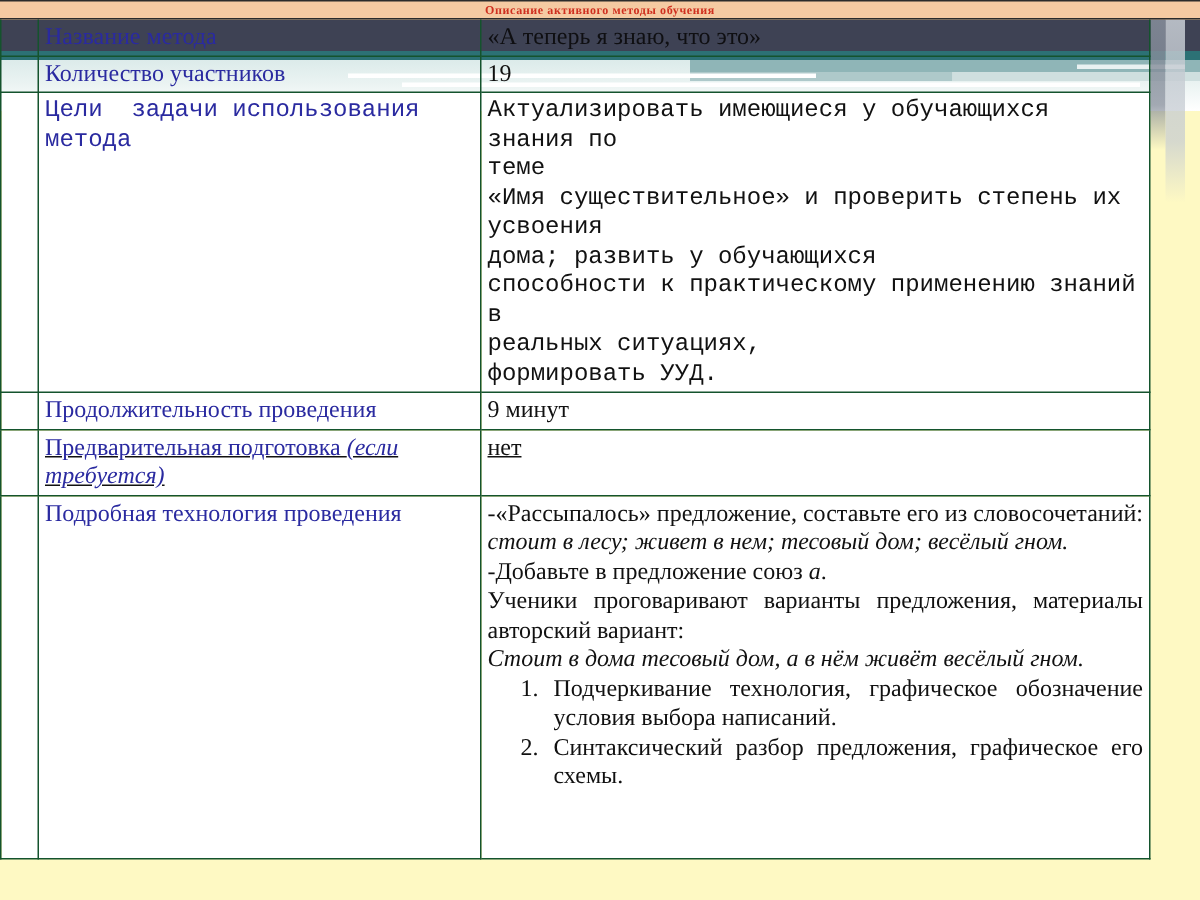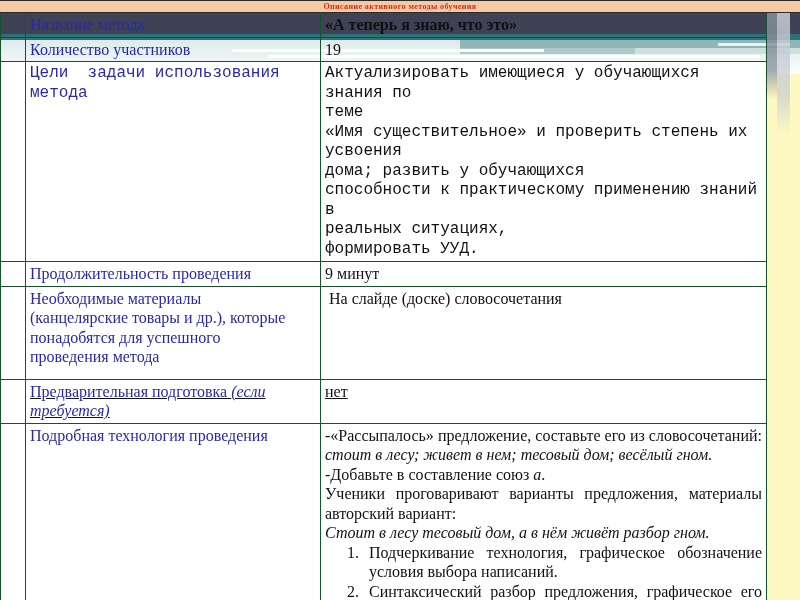--- a/index.html
+++ b/index.html
@@ -32,21 +32,21 @@
 
   
   table.method{position:absolute;left:0;top:13px;width:766px;z-index:2;
     border-collapse:collapse;table-layout:fixed;font-size:16px;line-height:1.22;}
   table.method td{border:1px solid #14532d;vertical-align:top;padding:2px 4px 2px 4px;
     background:#fff;overflow:hidden;}
   col.c0{width:25px;} col.c1{width:295px;} col.c2{width:446px;}
   td.label{color:#2a2aa0;}
   tr.r1 td{background:transparent;border-top:none;}
   tr.r2 td{background:transparent;}
-  tr.r1 td.value{font-weight:bold;color:#0f0f12;margin-top:29px;}
+  tr.r1 td.value{font-weight:normal;color:#0f0f12;margin-top:29px;}
   td.prewrap{white-space:pre-line;}
   tr.r1{height:17px;} tr.r2{height:18px;} tr.r3{height:148px;font-family:Liberation Mono, monospace;} tr.r4{height:22px;}
   tr.r5{height:93px;} tr.r6{height:38px;text-decoration:underline;} tr.r7{height:242px;}
   .tech p{margin:0;}
   .just{text-align:justify;}
   .tech ol{margin:0;padding:0 0 0 38px;text-align:justify;}
   .tech li{padding-left:6px;}
 </style>
 </head>
 <body>
@@ -97,41 +97,33 @@
 дома; развить у обучающихся
 способности к практическому применению знаний в
 реальных ситуациях,
 формировать УУД.</td>
       </tr>
       <tr class="r4">
         <td class="spacer"></td>
         <td class="label">Продолжительность проведения</td>
         <td class="value">9 минут</td>
       </tr>
-      <tr class="r5">
-        <td class="spacer"></td>
-        <td class="label prewrap">Необходимые материалы
-(канцелярские товары и др.), которые
-понадобятся для успешного
-проведения метода</td>
-        <td class="value prewrap">&nbsp;На слайде (доске) словосочетания</td>
-      </tr>
       <tr class="r6">
         <td class="spacer"></td>
         <td class="label"><span>Предварительная подготовка </span><i>(если требуется)</i></td>
         <td class="value">нет</td>
       </tr>
       <tr class="r7">
         <td class="spacer"></td>
         <td class="label">Подробная технология проведения</td>
         <td class="value tech">
           <p class="just"><span>-«Рассыпалось» предложение, составьте его из словосочетаний: </span><i>стоит в лесу; живет в нем; тесовый дом; весёлый гном.</i></p>
-          <p><span>-Добавьте в составление союз </span><i>а</i><span>.</span></p>
+          <p><span>-Добавьте в предложение союз </span><i>а</i><span>.</span></p>
           <p class="just">Ученики проговаривают варианты предложения, материалы авторский вариант:</p>
-          <p><i>Стоит в лесу тесовый дом, а в нём живёт разбор гном.</i></p>
+          <p><i>Стоит в дома тесовый дом, а в нём живёт весёлый гном.</i></p>
           <ol>
             <li>Подчеркивание технология, графическое обозначение условия выбора написаний.</li>
             <li>Синтаксический разбор предложения, графическое его схемы.</li>
           </ol>
         </td>
       </tr>
     </tbody>
   </table>
 
 </div>

